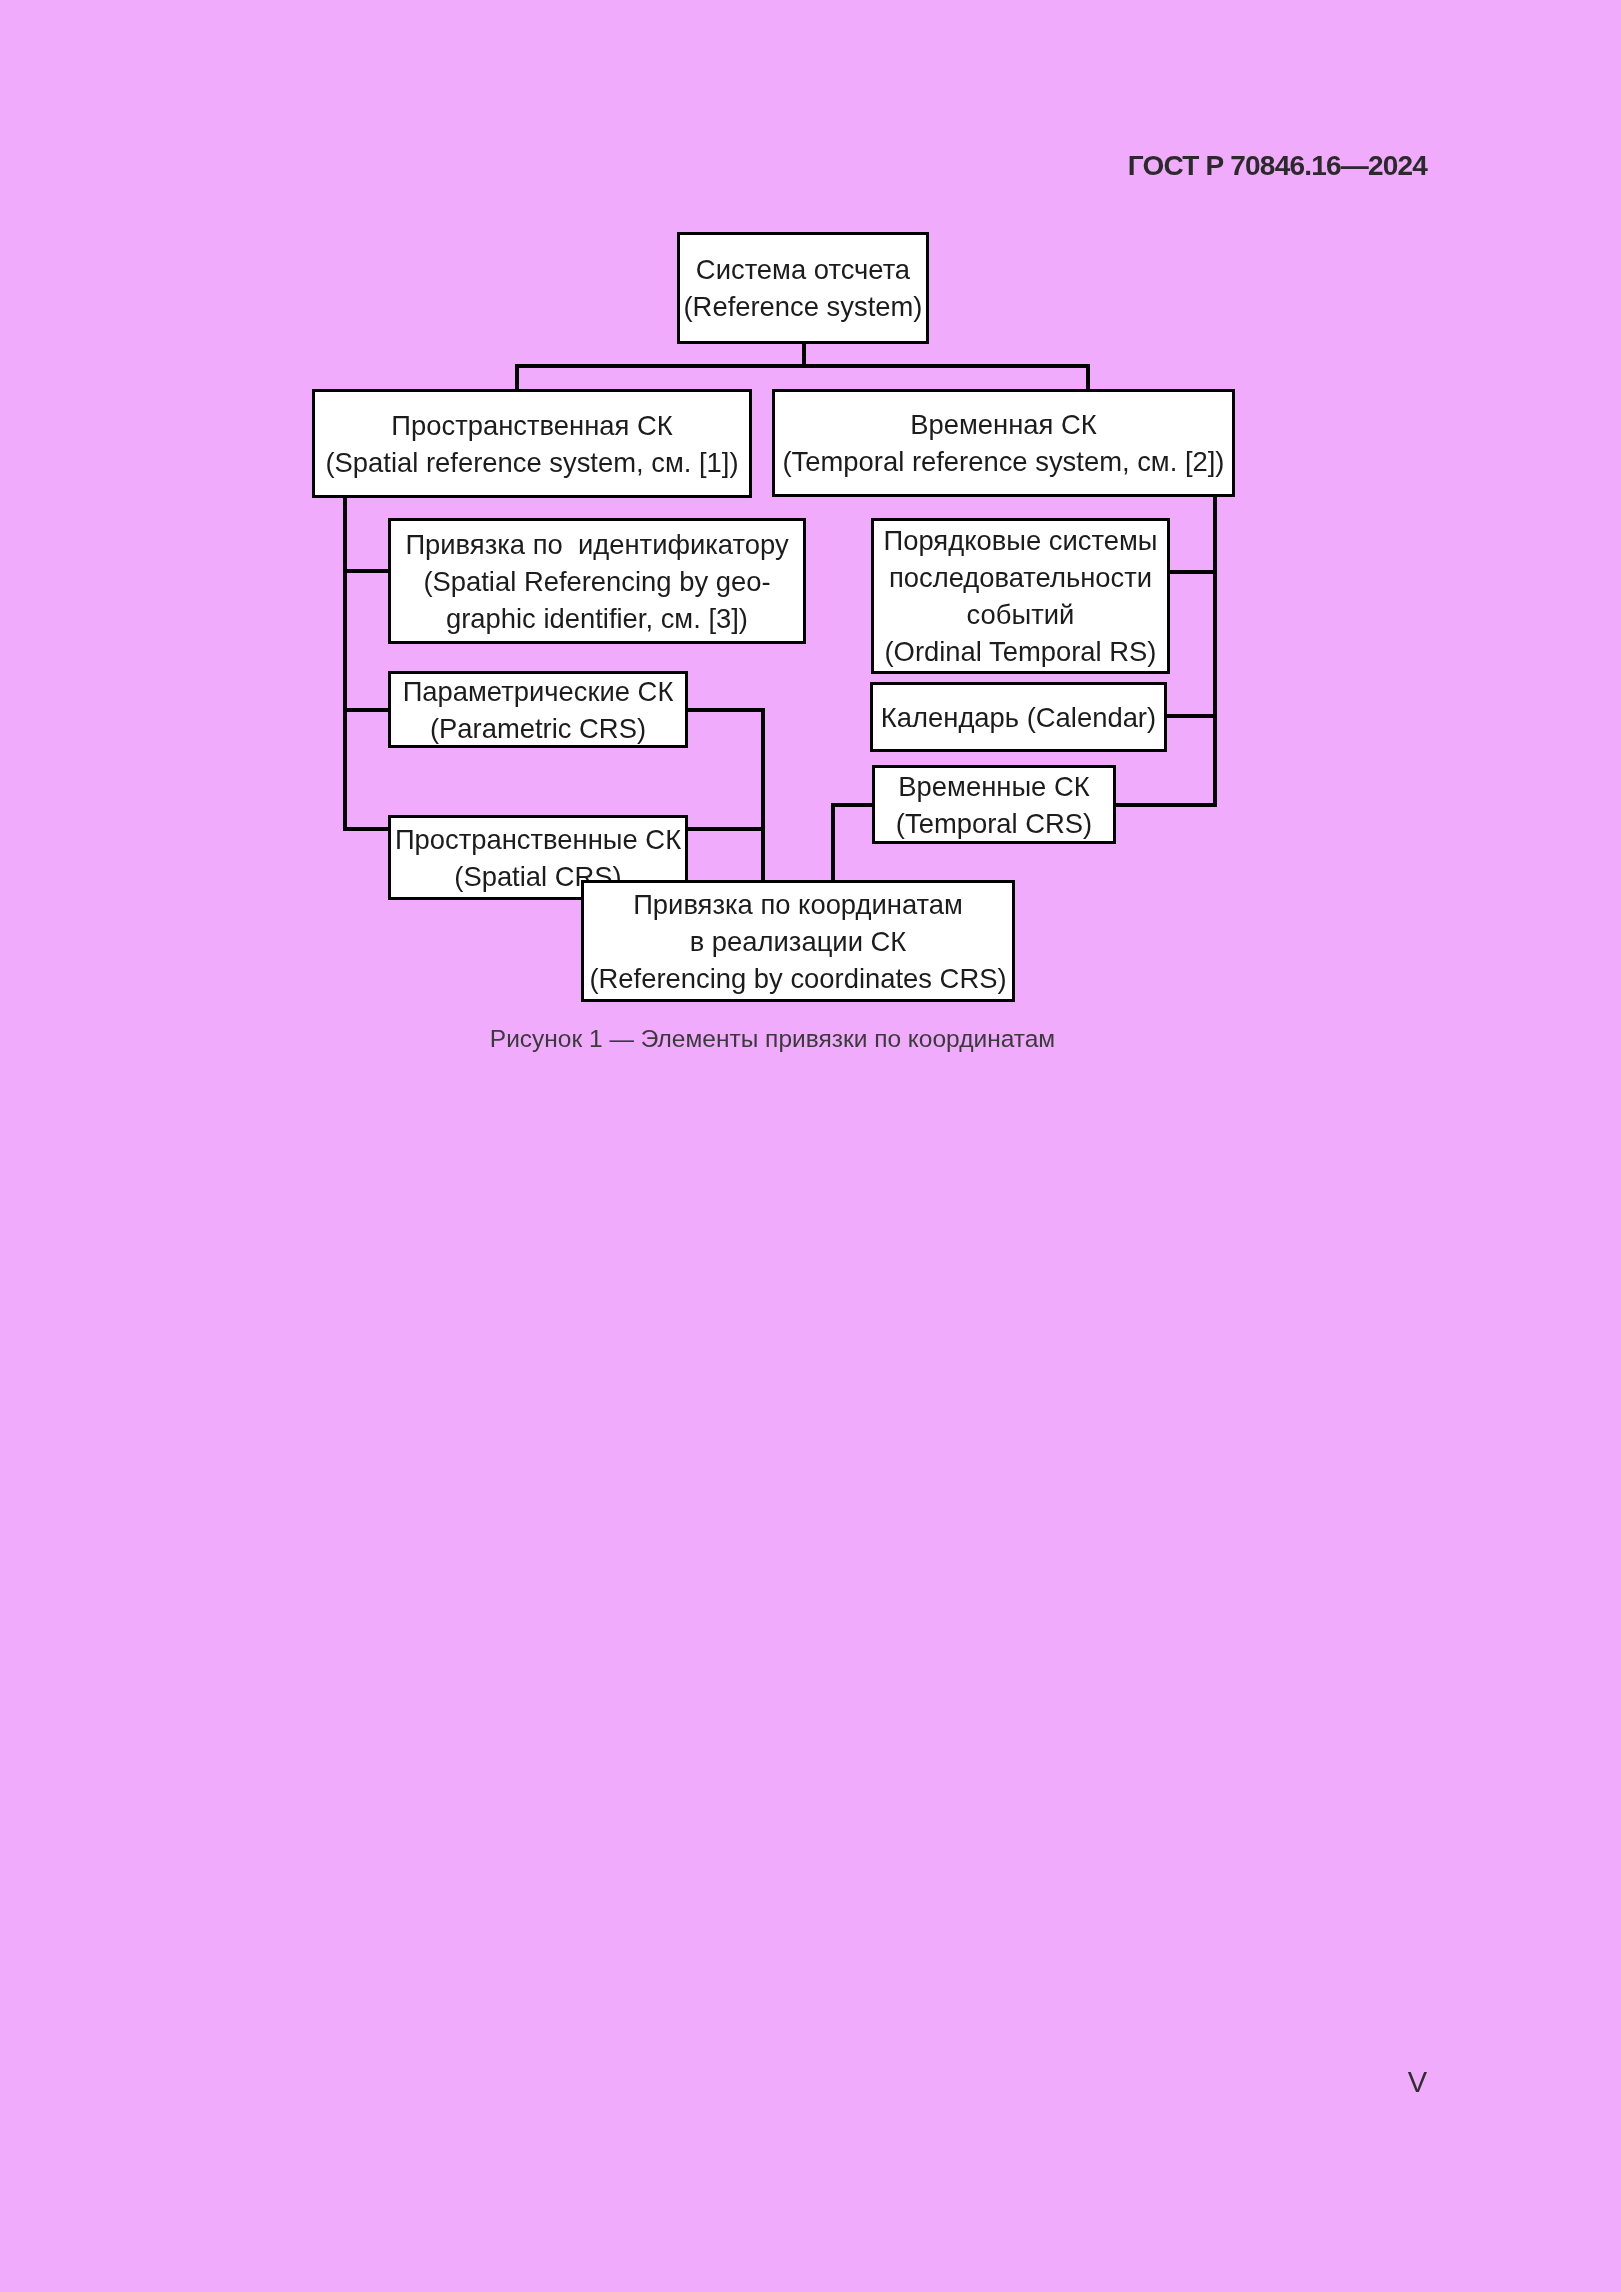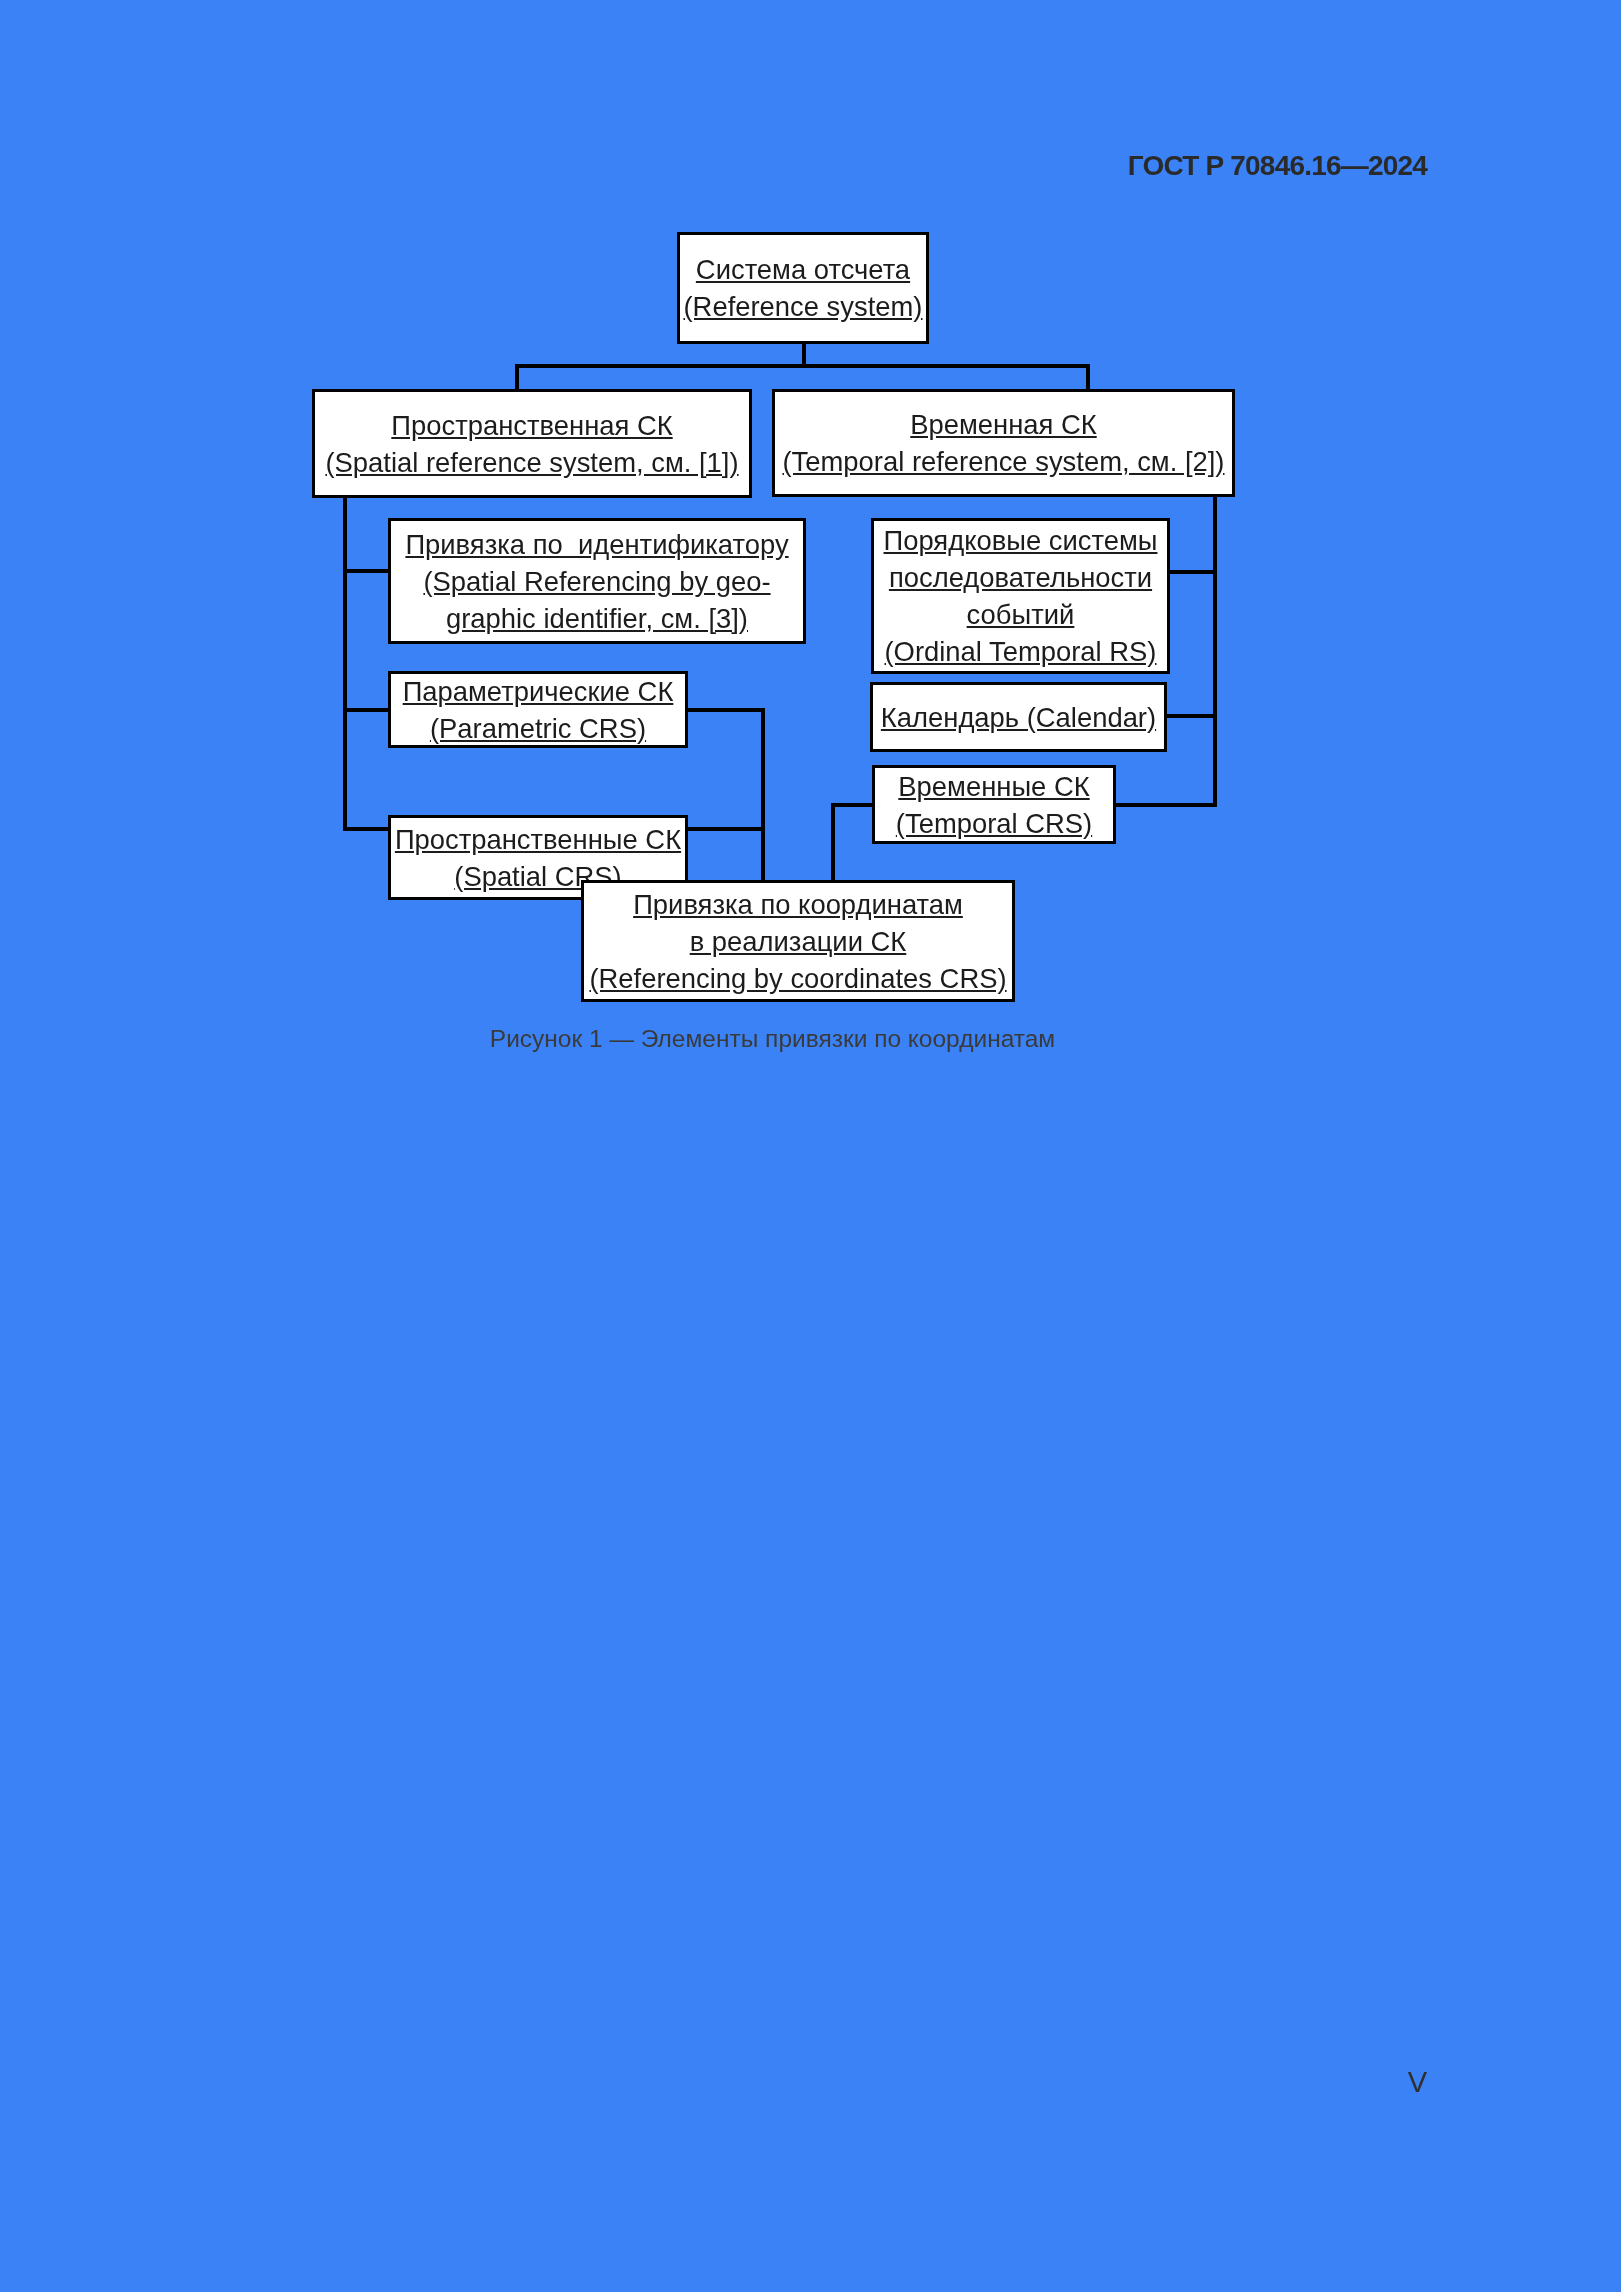--- a/index.html
+++ b/index.html
@@ -1,20 +1,20 @@
 <!DOCTYPE html>
 <html><head>
 <meta charset="utf-8">
 <style>
   html, body { margin: 0; padding: 0; background: #ffffff; }
   .page {
     position: relative;
     width: 1621px;
     height: 2293px;
-    background: #3b82f6;
+    background: #f0abfc;
     overflow: hidden;
     font-family: "Liberation Sans", sans-serif;
   }
   .doc-header {
     position: absolute;
     top: 150px;
     right: 194px;
     font-size: 28px;
     font-weight: bold;
     letter-spacing: -0.8px;
@@ -28,21 +28,20 @@
     background: #ffffff;
     display: flex;
     flex-direction: column;
     justify-content: center;
     align-items: center;
     text-align: center;
     color: #1c1c1c;
     font-size: 27.4px;
     line-height: 37px;
     z-index: 2;
-    text-decoration: underline;
   }
   .blines { white-space: normal; }
   .bline { white-space: pre; }
   .conn { position: absolute; background: #000000; z-index: 1; }
   .b1  { left:  677px; top: 232px; width: 252px; height: 112px; }
   .b2  { left:  312px; top: 389px; width: 440px; height: 109px; }
   .b3  { left:  772px; top: 389px; width: 463px; height: 108px; }
   .b4  { left:  388px; top: 518px; width: 418px; height: 126px; }
   .b5  { left:  871px; top: 518px; width: 299px; height: 156px; }
   .b6  { left:  388px; top: 671px; width: 300px; height:  77px; }

